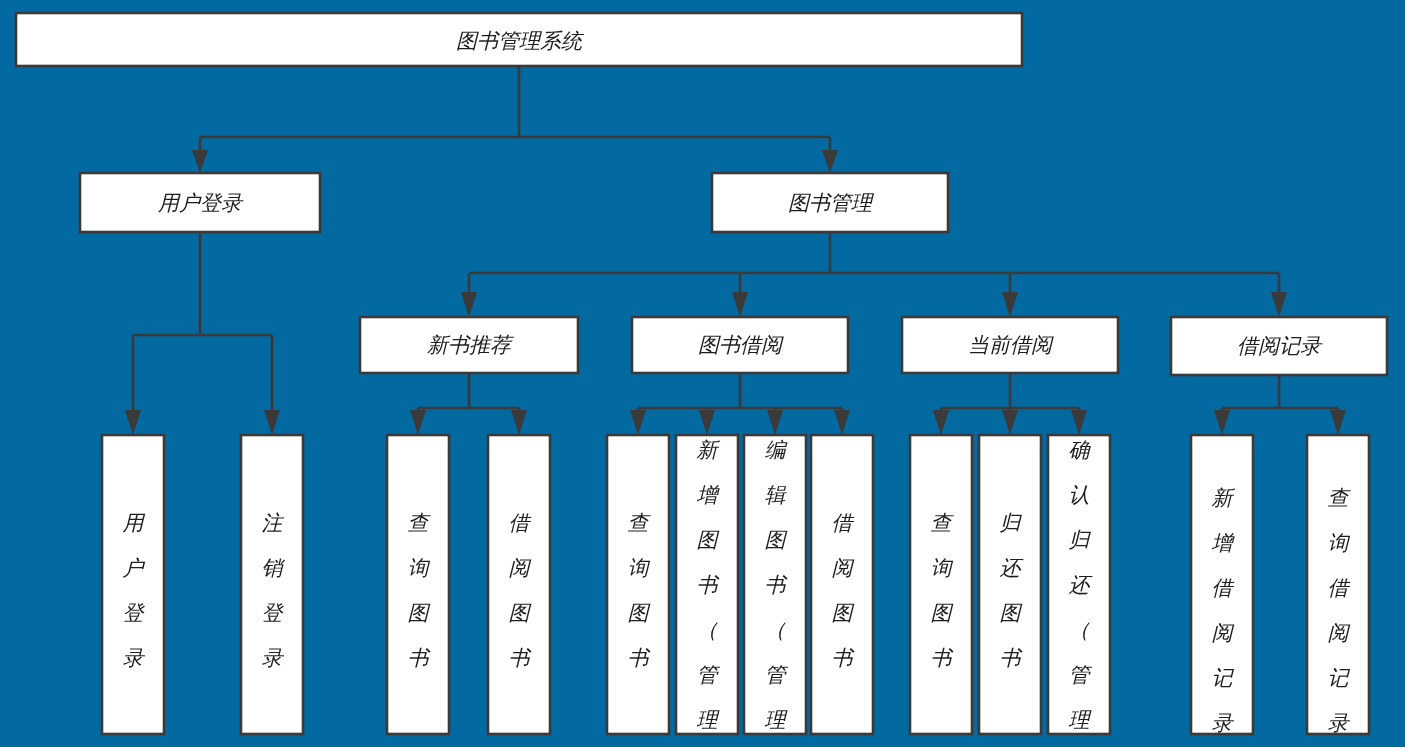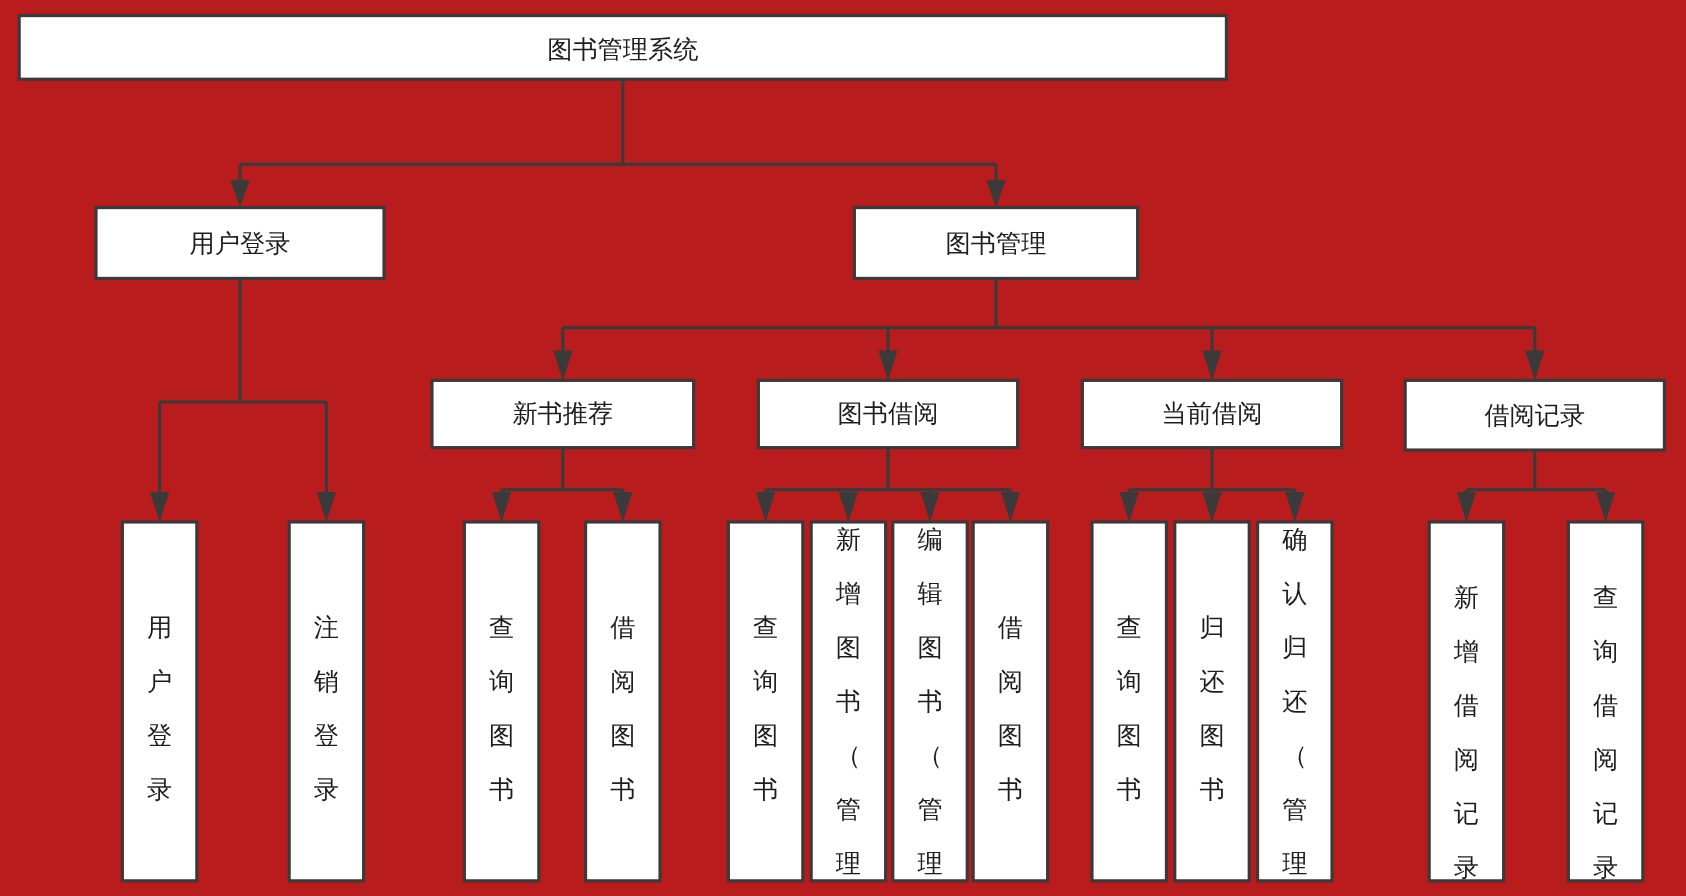--- a/index.html
+++ b/index.html
@@ -10,21 +10,22 @@
   body {
     width: 1405px;
     height: 747px;
     font-family: "DejaVu Sans", "Liberation Sans", sans-serif;
     overflow: hidden;
   }
   #diagram-root {
     position: relative;
     width: 1405px;
     height: 747px;
-    background: #b91c1c;
+    background: #0369a1;
+    font-style: italic;
   }
   svg#flow-svg {
     position: absolute;
     left: 0;
     top: 0;
     width: 1405px;
     height: 747px;
     display: block;
   }
   .node-box {

